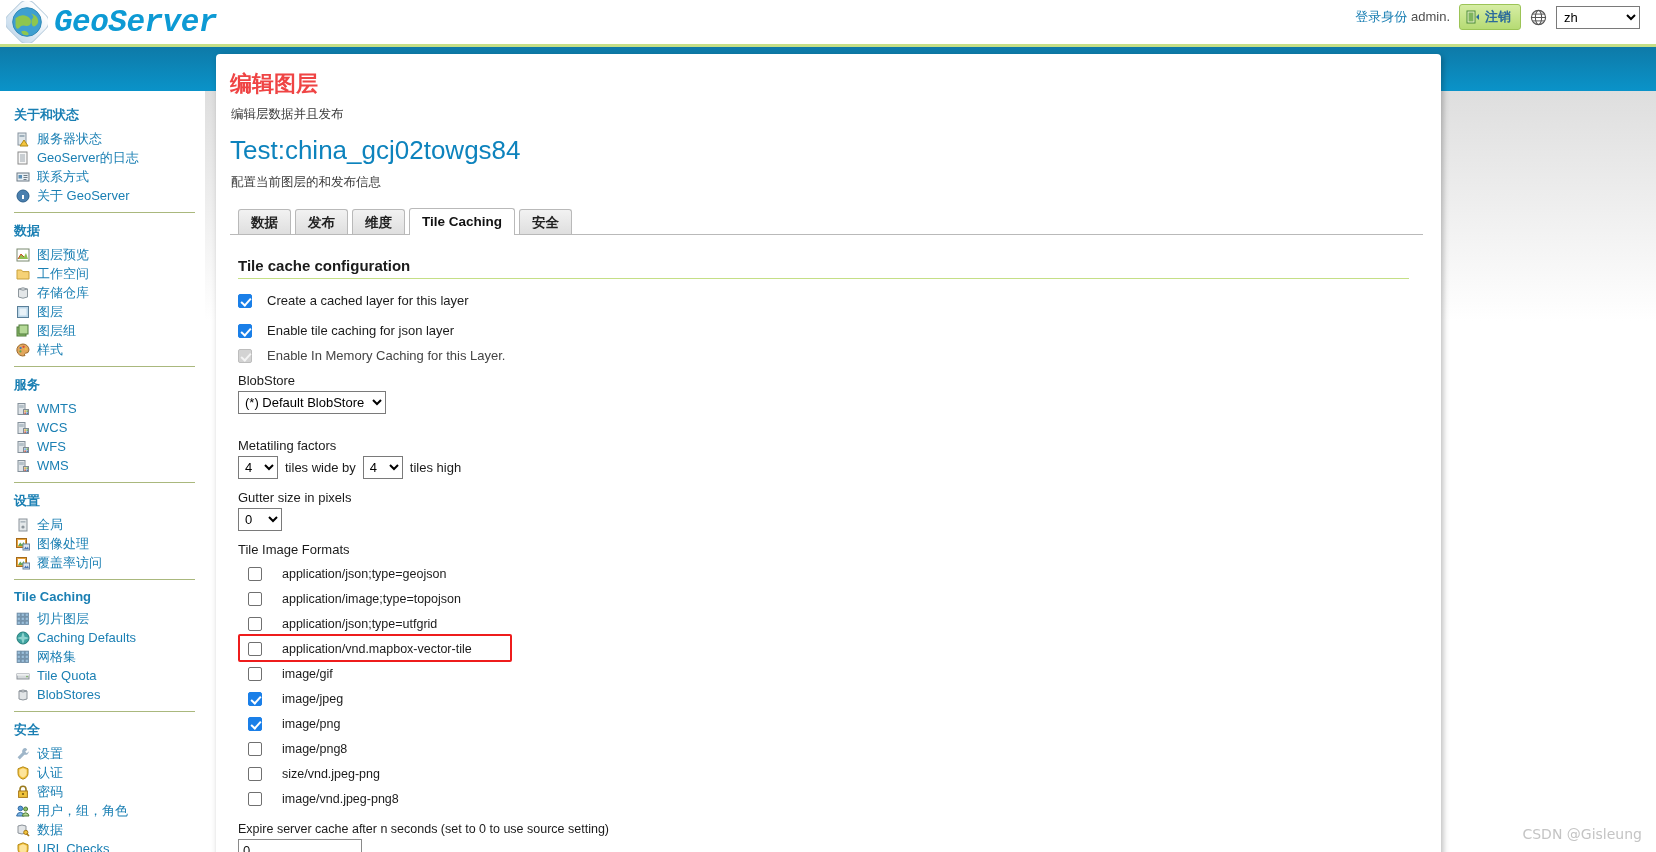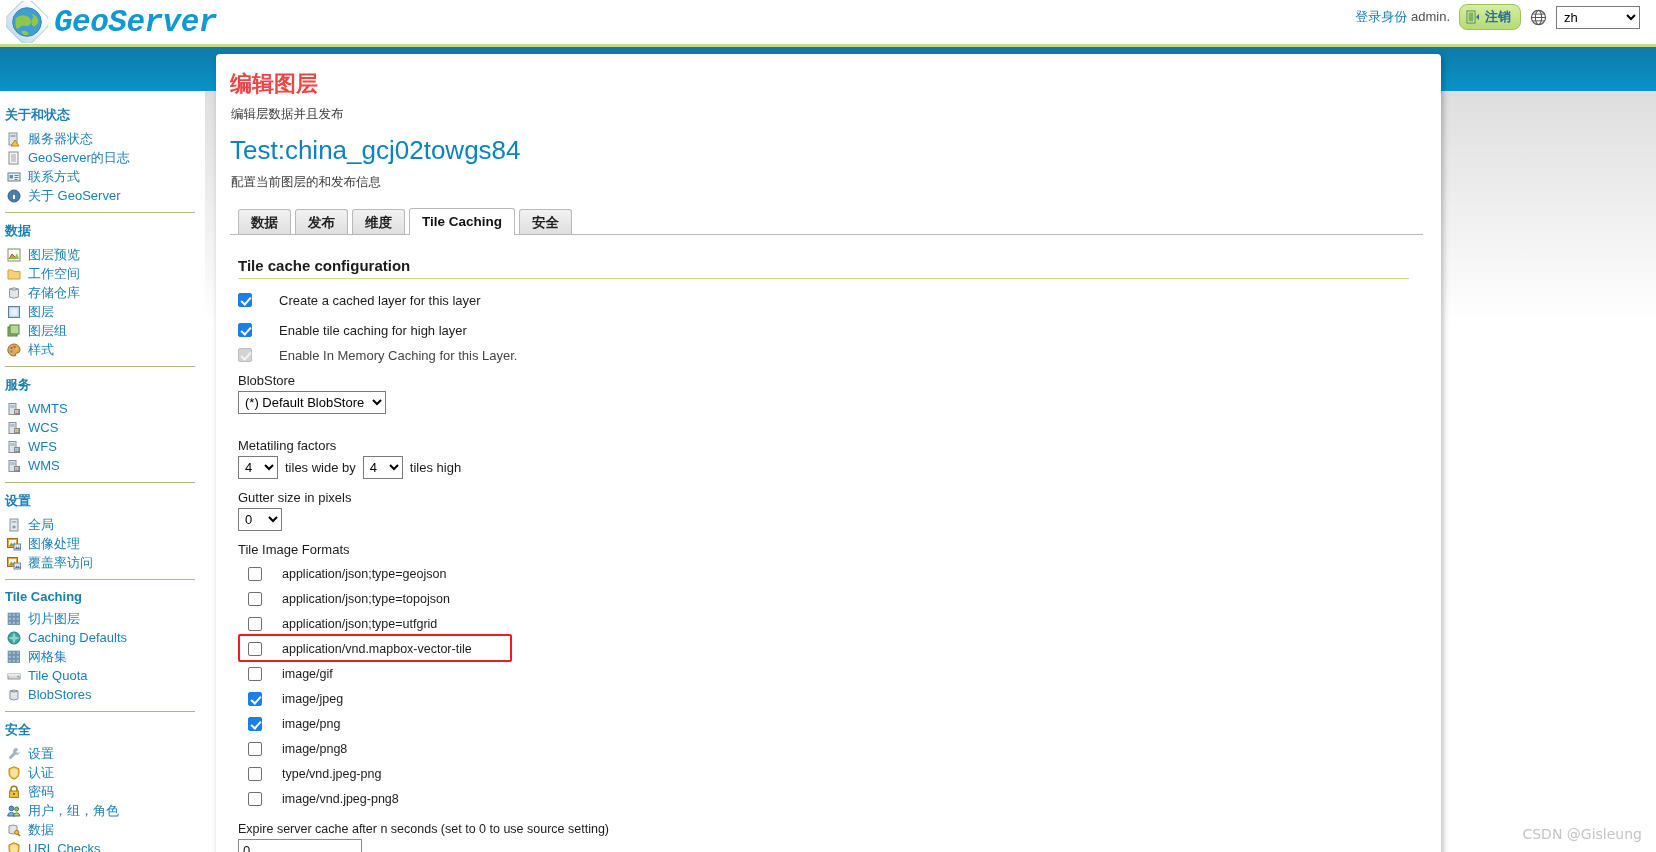--- a/index.html
+++ b/index.html
@@ -38,21 +38,21 @@
     position: absolute; right: 16px; top: 4px;
     display: flex; align-items: center; gap: 9px;
     font-size: 13px;
   }
   .login-status { color: #4e4e4e; font-size: 13px; }
   .login-status .u { color: #1a7fb3; }
   .logout-btn {
     display: inline-flex; align-items: center; gap: 5px;
     background: linear-gradient(#d6eda4, #b6db74);
     border: 1px solid #9cc457;
-    border-radius: 8px;
+    border-radius: 3px;
     padding: 3px 9px 3px 6px;
     color: #2b6a9b; font-size: 13px; font-weight: bold;
     cursor: pointer;
   }
   .door-icon { width: 14px; height: 14px; display: block; }
   .globe-small { width: 17px; height: 17px; display: block; }
   .lang-select {
     font-family: "Liberation Sans", sans-serif;
     font-size: 13px; padding: 2px 3px;
     border: 1px solid #7a7a7a; background: #fff;
@@ -73,21 +73,21 @@
     position: absolute; left: 0; top: 91px;
     width: 1656px; height: 230px;
     background: linear-gradient(#dedede, #ffffff);
   }
 
   
   .sidebar {
     position: absolute; left: 0; top: 91px;
     width: 205px; height: 630px;
     background: #fff;
-    padding: 6px 0 0 4px;
+    padding: 6px 0 0 13px;
     z-index: 5;
   }
   .nav-section-title {
     color: #1a7fb3; font-weight: bold; font-size: 13px;
     margin: 9px 0 5px 1px;
   }
   .nav-item {
     display: flex; align-items: center; gap: 6px;
     padding: 1px 0 1px 2px;
     cursor: pointer;
@@ -166,21 +166,21 @@
   .section-head {
     font-size: 15px; font-weight: bold; color: #1b1b1b;
     margin: 0 0 4px 0;
   }
   .section-rule {
     height: 1px; background: #c5df86;
     margin: 0 14px 14px 0;
   }
 
   .cb-row {
-    display: flex; gap: 27px;
+    display: flex; align-items: center; gap: 15px;
     margin-bottom: 14px;
   }
   .cb-row.tight { margin-bottom: 9px; }
   .cb {
     width: 14px; height: 14px; flex: none;
     border: 1px solid #707070; border-radius: 2px;
     background: #fff; position: relative; cursor: pointer;
   }
   .cb.checked {
     background: #1a7fe8; border-color: #1a7fe8;
@@ -656,21 +656,21 @@
         <div class="section-head">Tile cache configuration</div>
         <div class="section-rule"></div>
 
         <div class="cb-row">
           <span class="cb checked"></span>
           <span class="cb-label">Create a cached layer for this layer</span>
         </div>
 
         <div class="cb-row tight">
           <span class="cb checked"></span>
-          <span class="cb-label">Enable tile caching for high layer</span>
+          <span class="cb-label">Enable tile caching for json layer</span>
         </div>
 
         <div class="cb-row tight">
           <span class="cb disabled"></span>
           <span class="cb-label muted">Enable In Memory Caching for this Layer.</span>
         </div>
 
         <div class="group">
           <div class="field-label">BlobStore</div>
           <select class="sel blobstore" id="blobstore-select"><option value="(*) Default BlobStore">(*) Default BlobStore</option></select>
@@ -693,21 +693,21 @@
 
         <div class="group">
           <div class="field-label">Tile Image Formats</div>
           <div class="fmt-list" id="fmt-list">
               <div class="fmt-row">
                 <span class="cb"></span>
                 <span class="cb-label">application/json;type=geojson</span>
               </div>
               <div class="fmt-row">
                 <span class="cb"></span>
-                <span class="cb-label">application/json;type=topojson</span>
+                <span class="cb-label">application/image;type=topojson</span>
               </div>
               <div class="fmt-row">
                 <span class="cb"></span>
                 <span class="cb-label">application/json;type=utfgrid</span>
               </div>
               <div class="fmt-row">
                 <div class="annot-box" style="border-color: rgb(238, 28, 28);"></div>
                 <span class="cb"></span>
                 <span class="cb-label">application/vnd.mapbox-vector-tile</span>
               </div>
@@ -722,21 +722,21 @@
               <div class="fmt-row">
                 <span class="cb checked"></span>
                 <span class="cb-label">image/png</span>
               </div>
               <div class="fmt-row">
                 <span class="cb"></span>
                 <span class="cb-label">image/png8</span>
               </div>
               <div class="fmt-row">
                 <span class="cb"></span>
-                <span class="cb-label">type/vnd.jpeg-png</span>
+                <span class="cb-label">size/vnd.jpeg-png</span>
               </div>
               <div class="fmt-row">
                 <span class="cb"></span>
                 <span class="cb-label">image/vnd.jpeg-png8</span>
               </div>
             </div>
         </div>
 
         <div class="group">
           <div class="expire-label">Expire server cache after n seconds (set to 0 to use source setting)</div>

